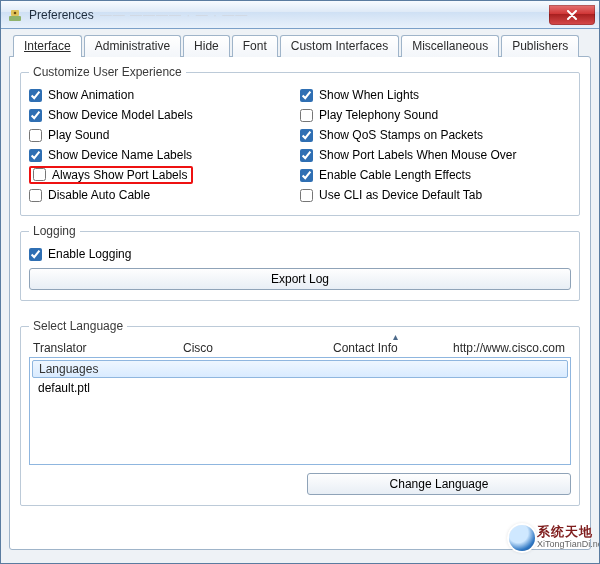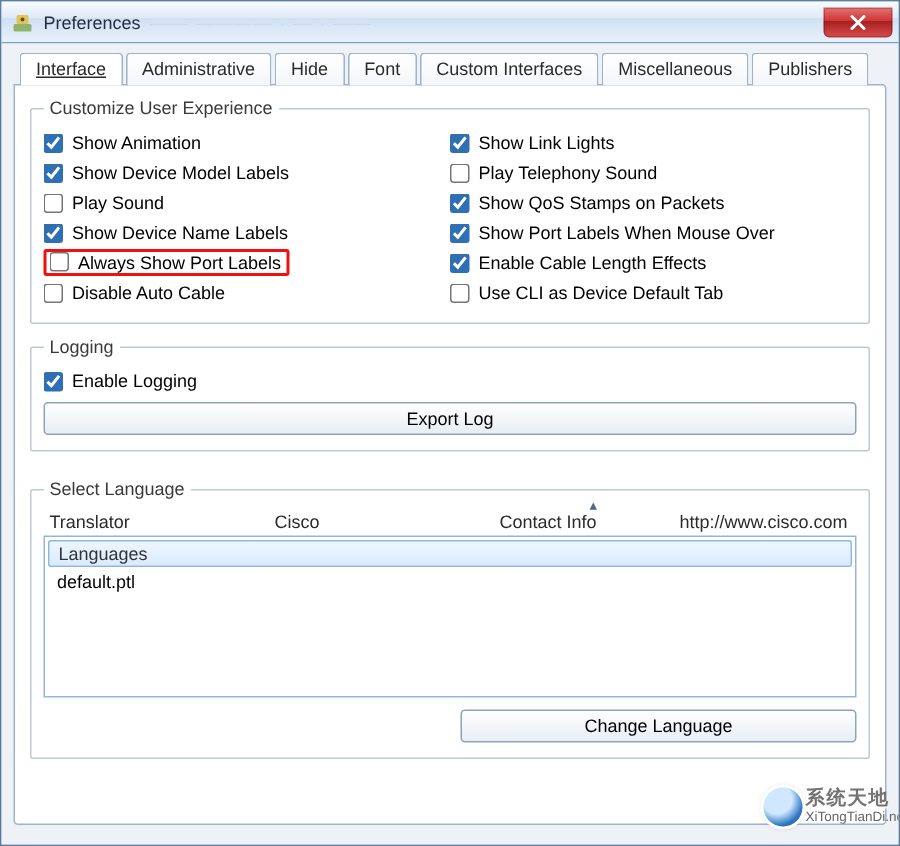--- a/index.html
+++ b/index.html
@@ -33,21 +33,21 @@
   .lang-head > div:nth-child(3){flex:0 0 120px; position:relative;}
   .lang-head > div:nth-child(4){flex:1; text-align:left}
   .sort-caret { position:absolute; left:60px; top:-10px; font-size:10px; color:#4d6a8a; }
   .lang-list { border:1px solid #8fb6df; height:108px; background:#fff; position:relative; }
   .lang-sel { background:linear-gradient(#eef6ff,#d9ebff); border:1px solid #8fb6df; border-radius:2px; margin:2px; padding:1px 6px; font-size:12px; color:#333; }
   .lang-item { padding:1px 8px; font-size:12px; }
   .change-row { display:flex; justify-content:flex-end; padding-top:8px; }
   .change-btn { width:264px; border:1px solid #8fa3b8; border-radius:3px; background:linear-gradient(#fefefe,#e8eef5); padding:3px 0; font-size:12px; cursor:default; }
   .watermark { position:absolute; right:4px; bottom:6px; width:86px; height:36px; pointer-events:none; }
   .watermark .globe { width:26px; height:26px; border-radius:50%; background:radial-gradient(circle at 35% 30%, #cfe8ff 0 40%, #2f77c3 70%, #1c4c87 100%); position:absolute; left:0; top:4px; box-shadow:0 0 0 2px #fff, 0 0 4px rgba(0,0,0,.3); }
-  .watermark .txt1 { position:absolute; left:28px; top:2px; font-size:13px; font-weight:bold; color:#737373; text-shadow:0 1px 0 #fff; letter-spacing:1px; }
+  .watermark .txt1 { position:absolute; left:28px; top:2px; font-size:13px; font-weight:bold; color:#7f1d1d; text-shadow:0 1px 0 #fff; letter-spacing:1px; }
   .watermark .txt2 { position:absolute; left:28px; top:18px; font-size:9px; color:#666; }
 </style>
 </head>
 <body>
 
 <div class="window">
   <div class="titlebar">
     <span class="app-icon">
       <svg viewBox="0 0 16 16" width="16" height="16">
           <rect x="2" y="9" width="12" height="5" rx="1" fill="#8fb36c"></rect>
@@ -106,21 +106,21 @@
                 </span>
               </div>
             <div class="check-row">
                 <input type="checkbox" style="">
                 <label>Disable Auto Cable</label>
               </div>
           </div>
           <div class="col">
             <div class="check-row">
                 <input type="checkbox" checked="" style="">
-                <label>Show Link Lights</label>
+                <label>Show When Lights</label>
               </div>
             <div class="check-row">
                 <input type="checkbox" style="">
                 <label>Play Telephony Sound</label>
               </div>
             <div class="check-row">
                 <input type="checkbox" checked="" style="">
                 <label>Show QoS Stamps on Packets</label>
               </div>
             <div class="check-row">

